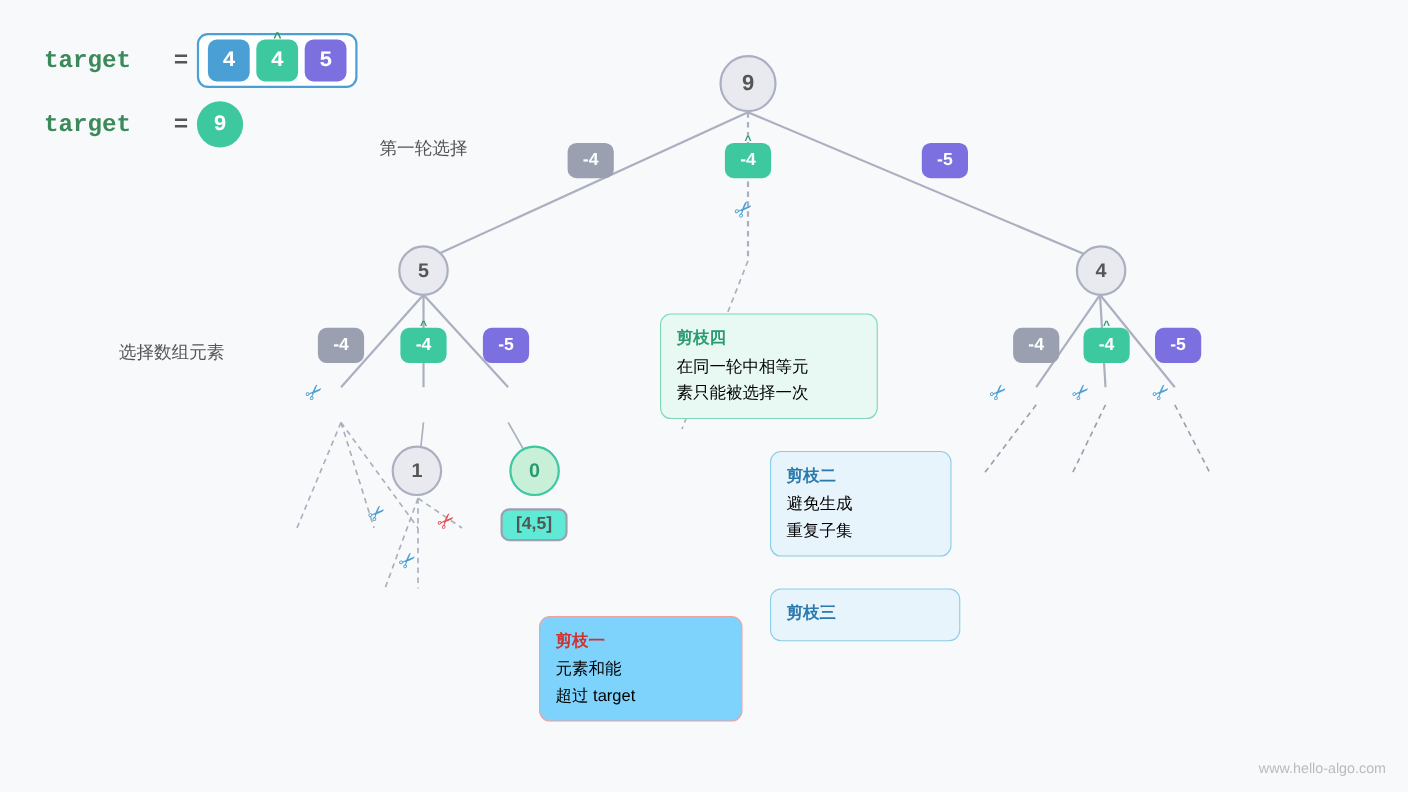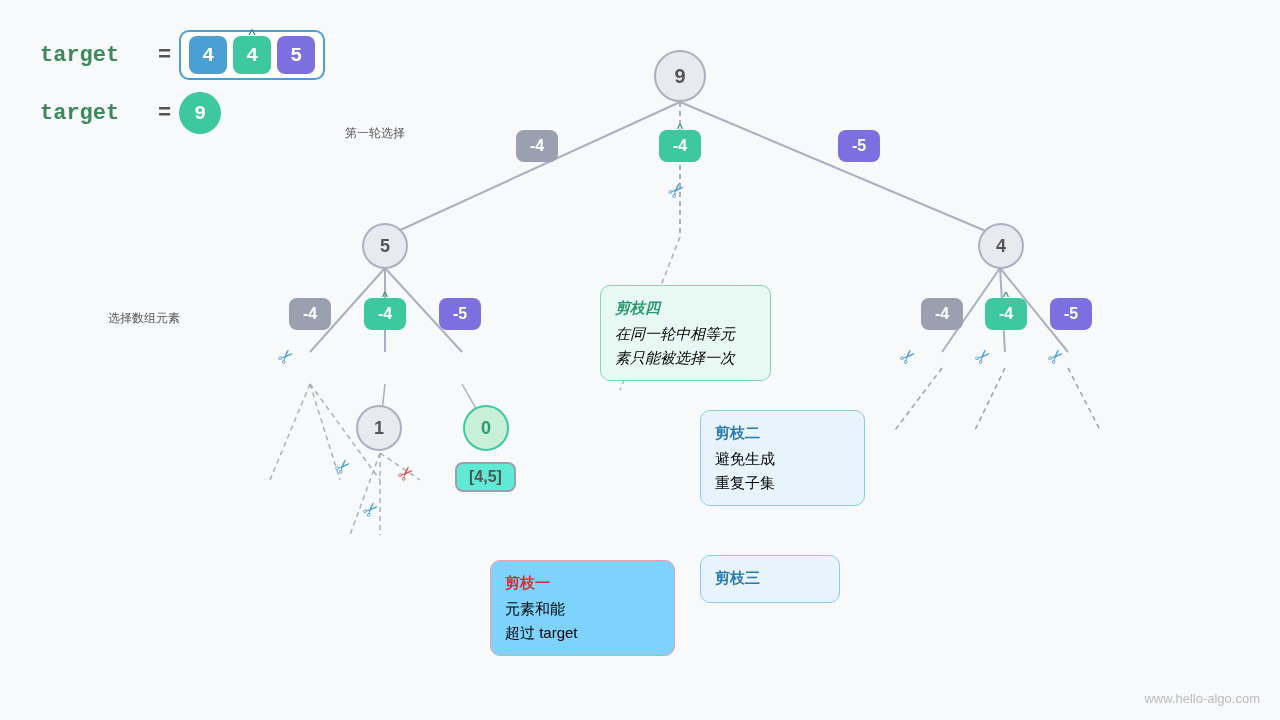--- a/index.html
+++ b/index.html
@@ -133,21 +133,21 @@
       width: 42px;
       height: 32px;
     }
     .eb-gray { background: #9aa0b0; }
     .eb-teal { background: #3dc8a0; }
     .eb-purple { background: #7c6fe0; }
 
     
     .round-label {
       position: absolute;
-      font-size: 12px;
+      font-size: 16px;
       color: #555;
       font-weight: normal;
     }
 
     
     .scissors {
       position: absolute;
       font-size: 22px;
       transform: rotate(-45deg);
     }
@@ -323,31 +323,31 @@
   </div>
 
   <div class="result-box" style="left:455px;top:462px;">
     <span>[4,5]</span>
   </div>
 
   <div class="scissors sc-blue" style="left:335px;top:455px;font-size:19px;">✂</div>
   <div class="scissors sc-red" style="left:398px;top:462px;font-size:19px;">✂</div>
   <div class="scissors sc-blue" style="left:363px;top:498px;font-size:19px;">✂</div>
 
-  <div class="info-box info-box-teal" style="left:600px;top:285px;width:171px;font-style:italic;">
+  <div class="info-box info-box-teal" style="left:600px;top:285px;width:198px;">
     <div class="info-title">剪枝四</div>
     <div>在同一轮中相等元<br>素只能被选择一次</div>
   </div>
 
   <div class="info-box info-box-blue" style="left:700px;top:410px;width:165px;">
     <div class="info-title">剪枝二</div>
     <div>避免生成<br>重复子集</div>
   </div>
 
-  <div class="info-box info-box-blue" style="left:700px;top:535px;width:140px;margin-top:20px;">
+  <div class="info-box info-box-blue" style="left:700px;top:535px;width:173px;">
     <div class="info-title">剪枝三</div>
   </div>
 
   <div class="info-box info-box-red" style="left:490px;top:560px;width:185px;">
     <div class="info-title">剪枝一</div>
     <div>元素和能<br>超过 target</div>
   </div>
 
   <div class="watermark">www.hello-algo.com</div>
 

